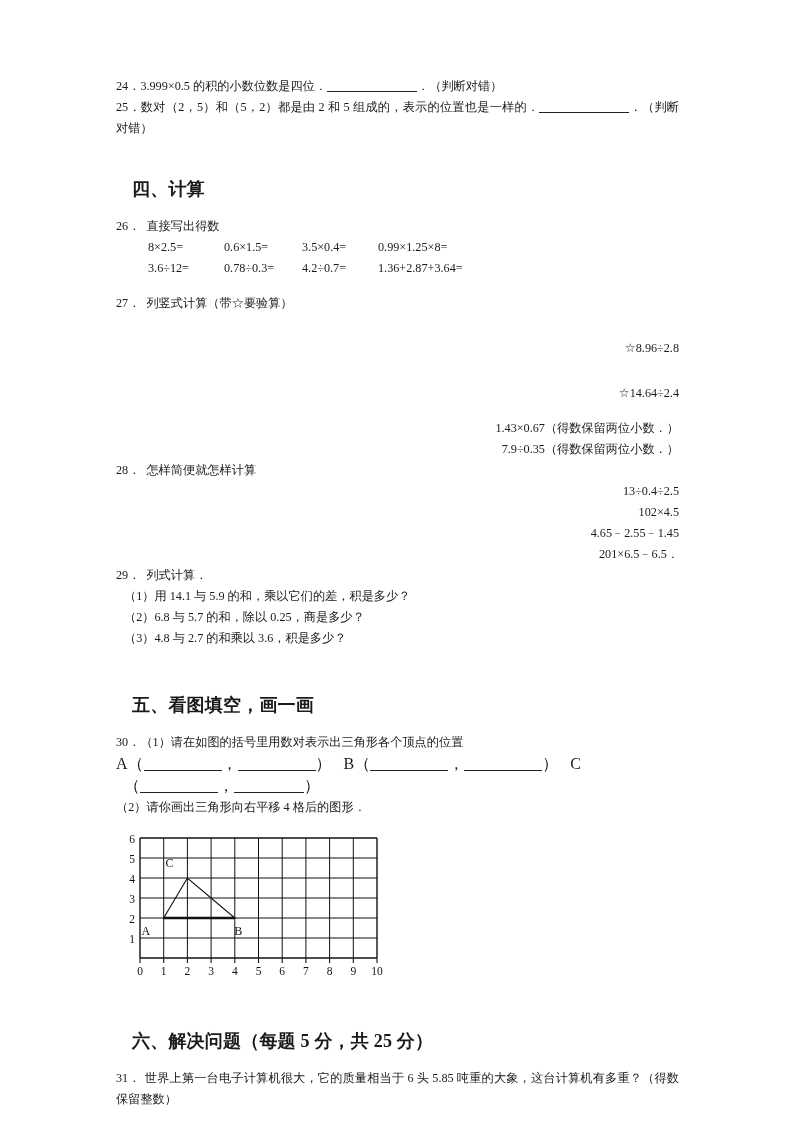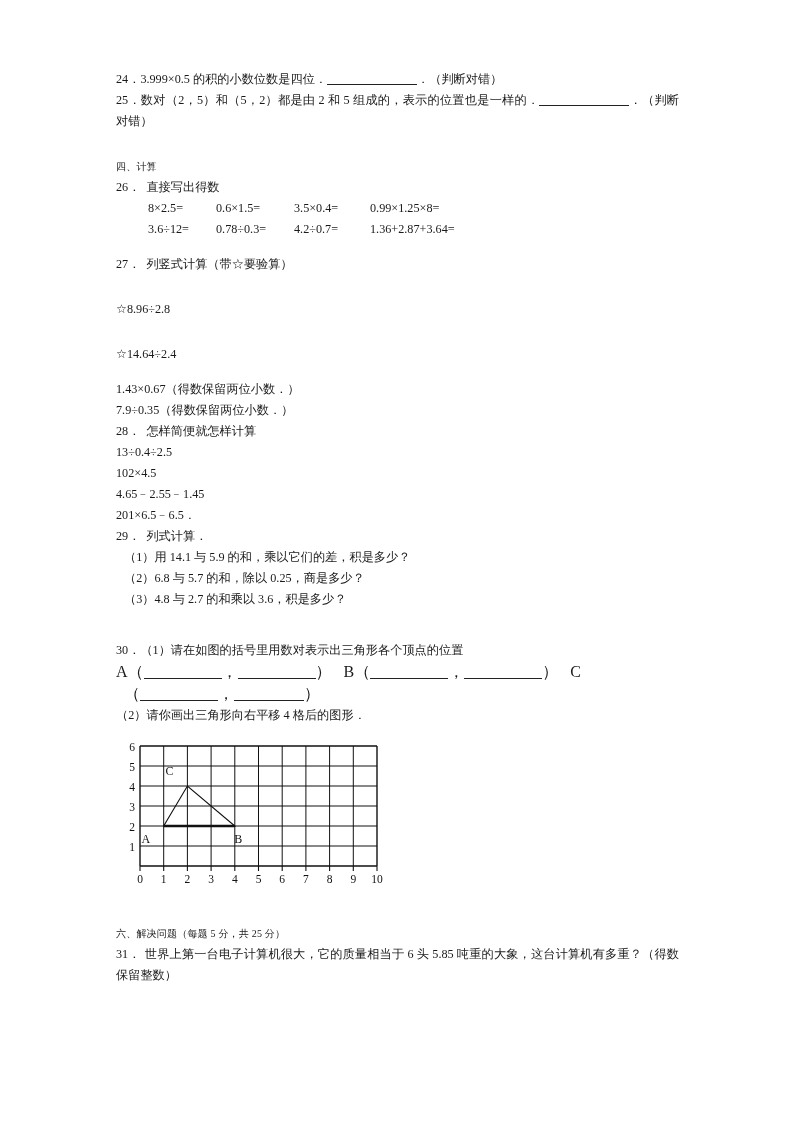--- a/index.html
+++ b/index.html
@@ -18,38 +18,38 @@
   .page {
     position: absolute;
     left: 0; top: 0;
     width: 793px;
     height: 1122px;
     background: #fff;
   }
   .content {
     position: absolute;
     left: 116px;
-    top: 69px;
+    top: 76px;
     width: 563px;
   }
 
   
   .q-line {
     font-size: 12.2px;
     line-height: 21px;
     text-align: justify;
     margin: 0;
     white-space: normal;
   }
   .q-line.nowrap { white-space: nowrap; }
   .section-head {
-    font-size: 10px;
-    font-weight: normal;
-    line-height: 21px;
-    margin: 0;
+    font-size: 18px;
+    font-weight: bold;
+    line-height: 21px;
+    margin: 16px;
     letter-spacing: .2px;
   }
   .spacer-14 { height: 14px; }
   .spacer-20 { height: 20px; }
   .spacer-24 { height: 24px; }
   .spacer-30 { height: 30px; }
 
   .blank {
     display: inline-block;
     border-bottom: 1px solid #222;
@@ -61,27 +61,28 @@
   .blank-w70 { width: 70px; }
 
   
   .calc-row {
     font-size: 12.2px;
     line-height: 21px;
     white-space: pre;
   }
   .calc-cell { display: inline-block; }
   .c1 { width: 68px; margin-left: 32px; }
-  .c2 { width: 78px; }
+  .c2 { width: 78px; margin-left: 8px; }
   .c3 { width: 76px; }
 
   .mono-line {
     font-size: 12.2px;
     line-height: 21px;
     white-space: pre;
+    text-align: right;
   }
 
   .sub-item {
     font-size: 12.2px;
     line-height: 21px;
     padding-left: 8px;
   }
 
   
   .figure-wrap {
@@ -135,20 +136,21 @@
     <div class="mono-line">201×6.5﹣6.5．</div>
 
     <div class="q-line"><span>29．</span><span style="display:inline-block;width:6px"></span><span>列式计算．</span></div>
 
     <div class="sub-item">（1）用 14.1 与 5.9 的和，乘以它们的差，积是多少？</div>
     <div class="sub-item">（2）6.8 与 5.7 的和，除以 0.25，商是多少？</div>
     <div class="sub-item">（3）4.8 与 2.7 的和乘以 3.6，积是多少？</div>
 
     <div class="spacer-30"></div>
 
+    <div class="section-head">五、看图填空，画一画</div>
 
     <div class="q-line"><span>30．</span><span>（1）请在如图的括号里用数对表示出三角形各个顶点的位置</span></div>
 
     <div class="fill-line"><span>A</span><span>（</span><span class="blank blank-w78"></span><span>，</span><span class="blank blank-w78"></span><span>）</span><span style="display:inline-block;width:12px"></span><span>B</span><span>（</span><span class="blank blank-w78"></span><span>，</span><span class="blank blank-w78"></span><span>）</span><span style="display:inline-block;width:12px"></span><span>C</span></div>
 
     <div class="fill-line" style="padding-left:8px"><span>（</span><span class="blank blank-w78"></span><span>，</span><span class="blank blank-w70"></span><span>）</span></div>
 
     <div class="q-line">（2）请你画出三角形向右平移 4 格后的图形．</div>
 
     <div class="figure-wrap">

